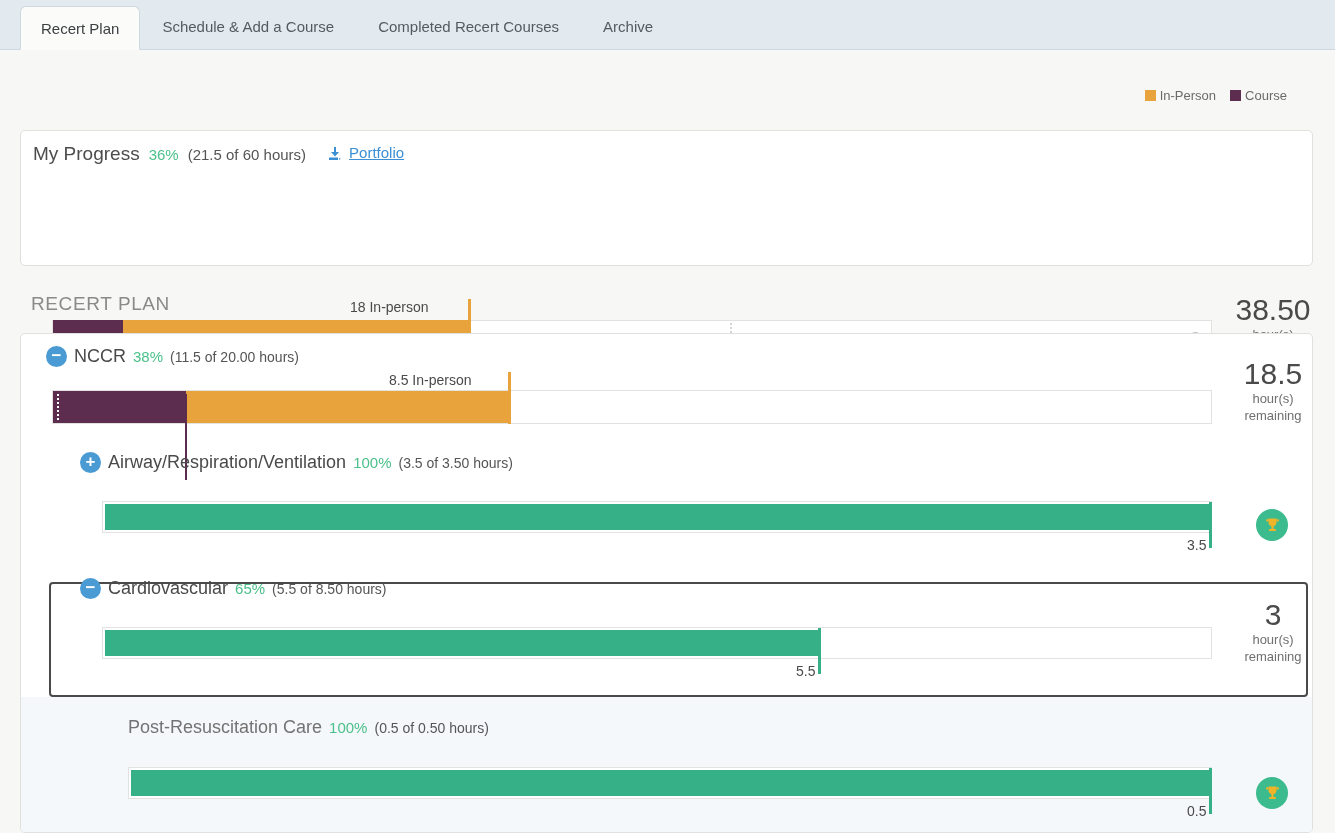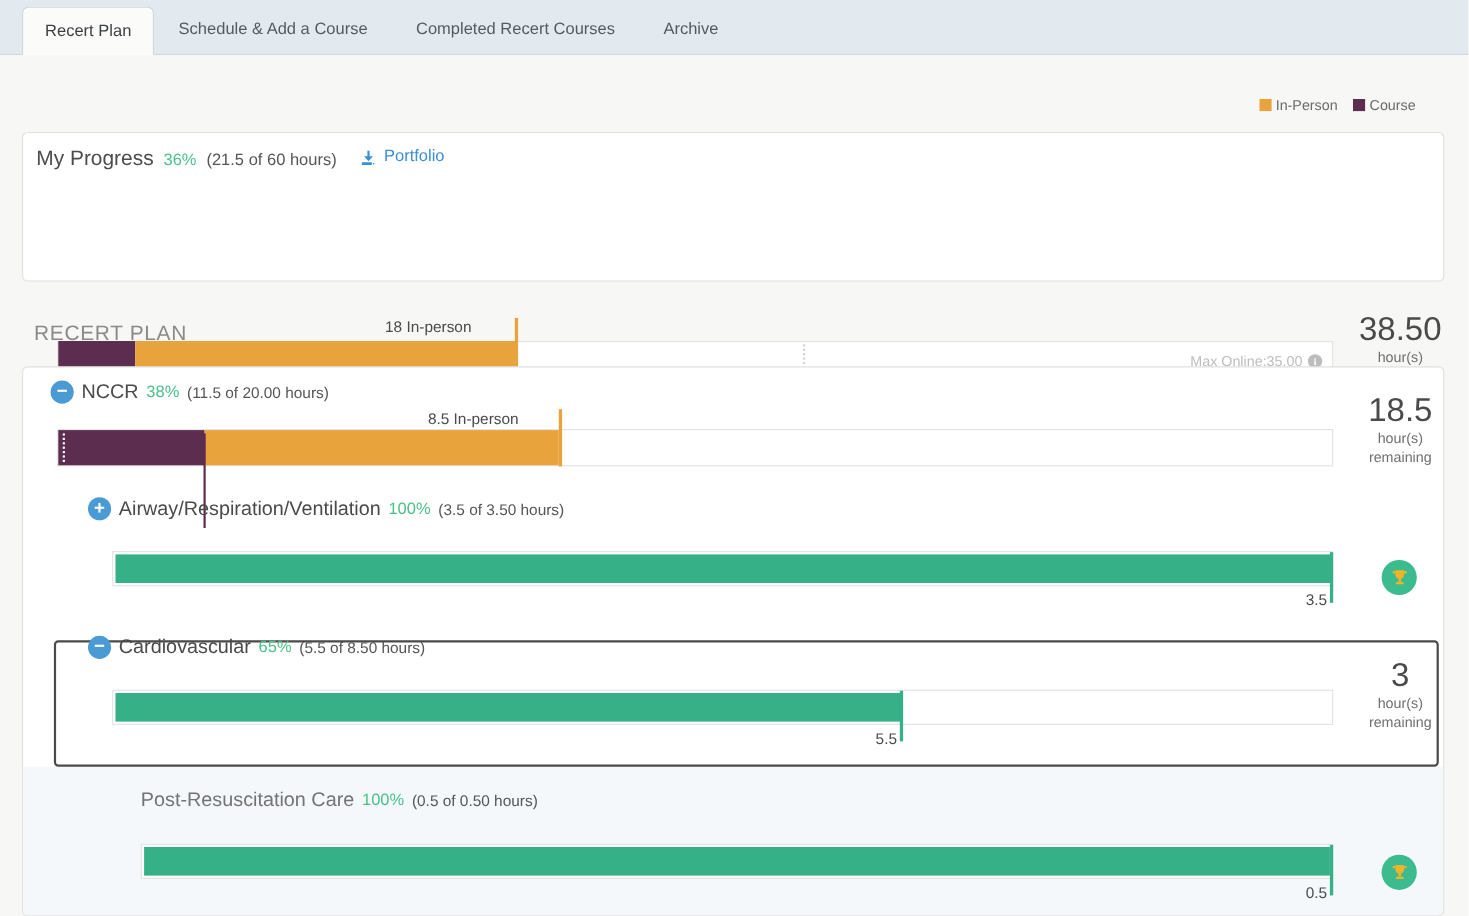--- a/index.html
+++ b/index.html
@@ -53,32 +53,32 @@
   .swatch{ width:11px; height:11px; display:inline-block;}
 
   
   .card{
     position:absolute;
     left:20px; right:22px;
     background:#ffffff;
     border:1px solid #e0e0de;
     border-radius:5px;
   }
-  #progress-card{ top:120px; height:136px; }
+  #progress-card{ top:130px; height:136px; }
 
   .prog-head{
     display:flex; align-items:baseline; gap:9px;
     padding:12px 0 0 12px;
     font-size:19px; color:#4c4c4c;
   }
   .pct{ color:#4cc08a; font-size:15px;}
   .paren{ font-size:15px; color:#555;}
   .portfolio{
     color:#3b8fd4; font-size:15px; margin-left:12px;
-    display:flex; align-items:center; gap:6px; cursor:pointer;
+    display:flex; align-items:center; gap:6px; cursor:pointer;text-decoration:underline;
   }
   .dl-icon{ display:inline-block; width:16px; height:16px; position:relative; top:2px;}
 
   
   .bigbar-wrap{ position:absolute; left:31px; top:189px; width:1160px; height:36px; }
   .bigbar-track{
     position:absolute; inset:0;
     background:#ffffff;
     border:1px solid #e2e2e0;
   }

